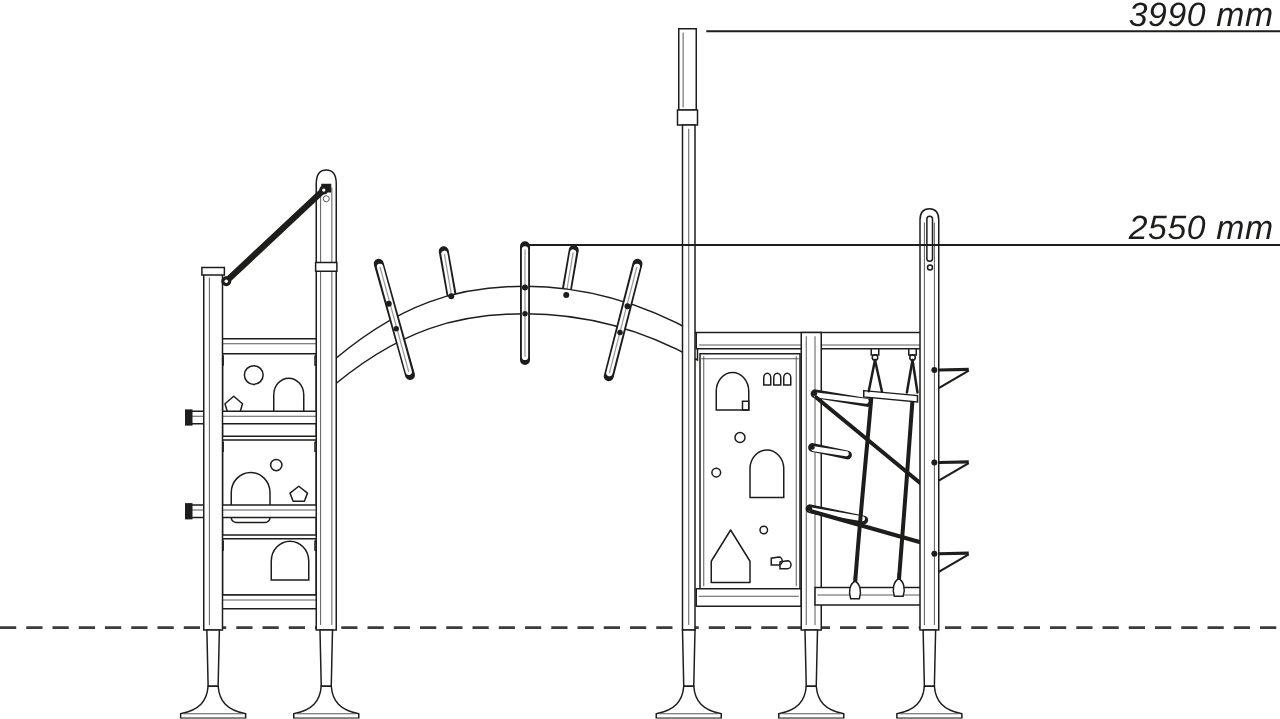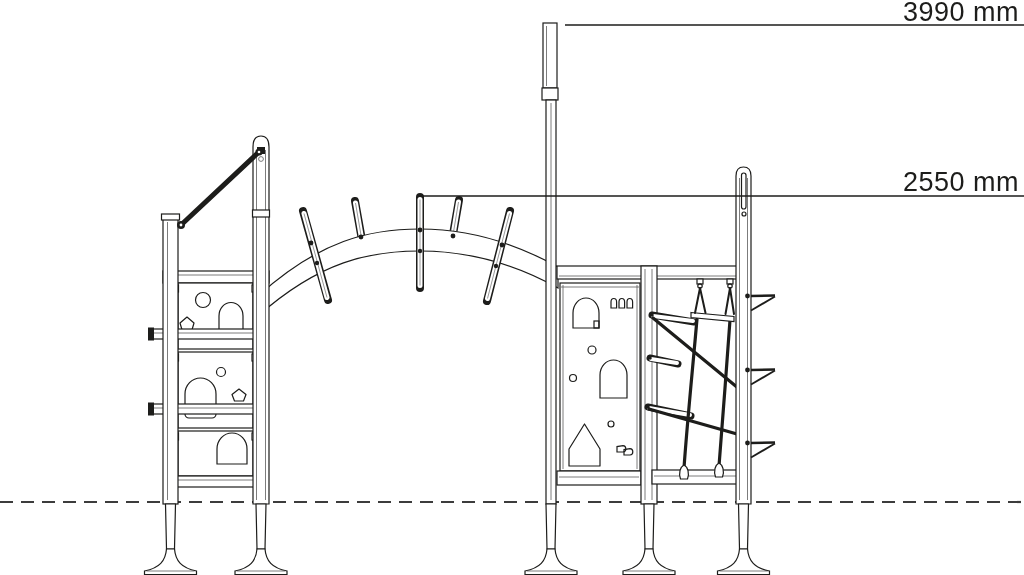--- a/index.html
+++ b/index.html
@@ -1,16 +1,16 @@
 <!DOCTYPE html>
 <html><head>
 <meta charset="utf-8">
 <style>
   html,body{margin:0;padding:0;background:#fff;}
-  .canvas{position:relative;width:1024px;height:575px;background:#fff;overflow:hidden;}
+  .canvas{position:relative;width:1024px;height:575px;background:#fff;overflow:hidden;font-style:italic;}
   svg{display:block;}
   .ln{fill:none;stroke:#1d1d1b;stroke-width:1.2;}
   .thin{fill:none;stroke:#5a5a5a;stroke-width:0.8;}
   .wfill{fill:#ffffff;stroke:#1d1d1b;stroke-width:1.2;}
   .dark{fill:#1d1d1b;stroke:none;}
   .rope{fill:none;stroke:#1d1d1b;stroke-width:3.2;stroke-linecap:round;}
   .hang{fill:none;stroke:#1d1d1b;stroke-width:2;stroke-linecap:round;}
   .bar{fill:none;stroke:#1d1d1b;stroke-width:5;stroke-linecap:round;}
   .rung-o{fill:none;stroke:#1d1d1b;stroke-width:8;stroke-linecap:round;}
   .rung-i{fill:none;stroke:#ffffff;stroke-width:5;stroke-linecap:round;}

